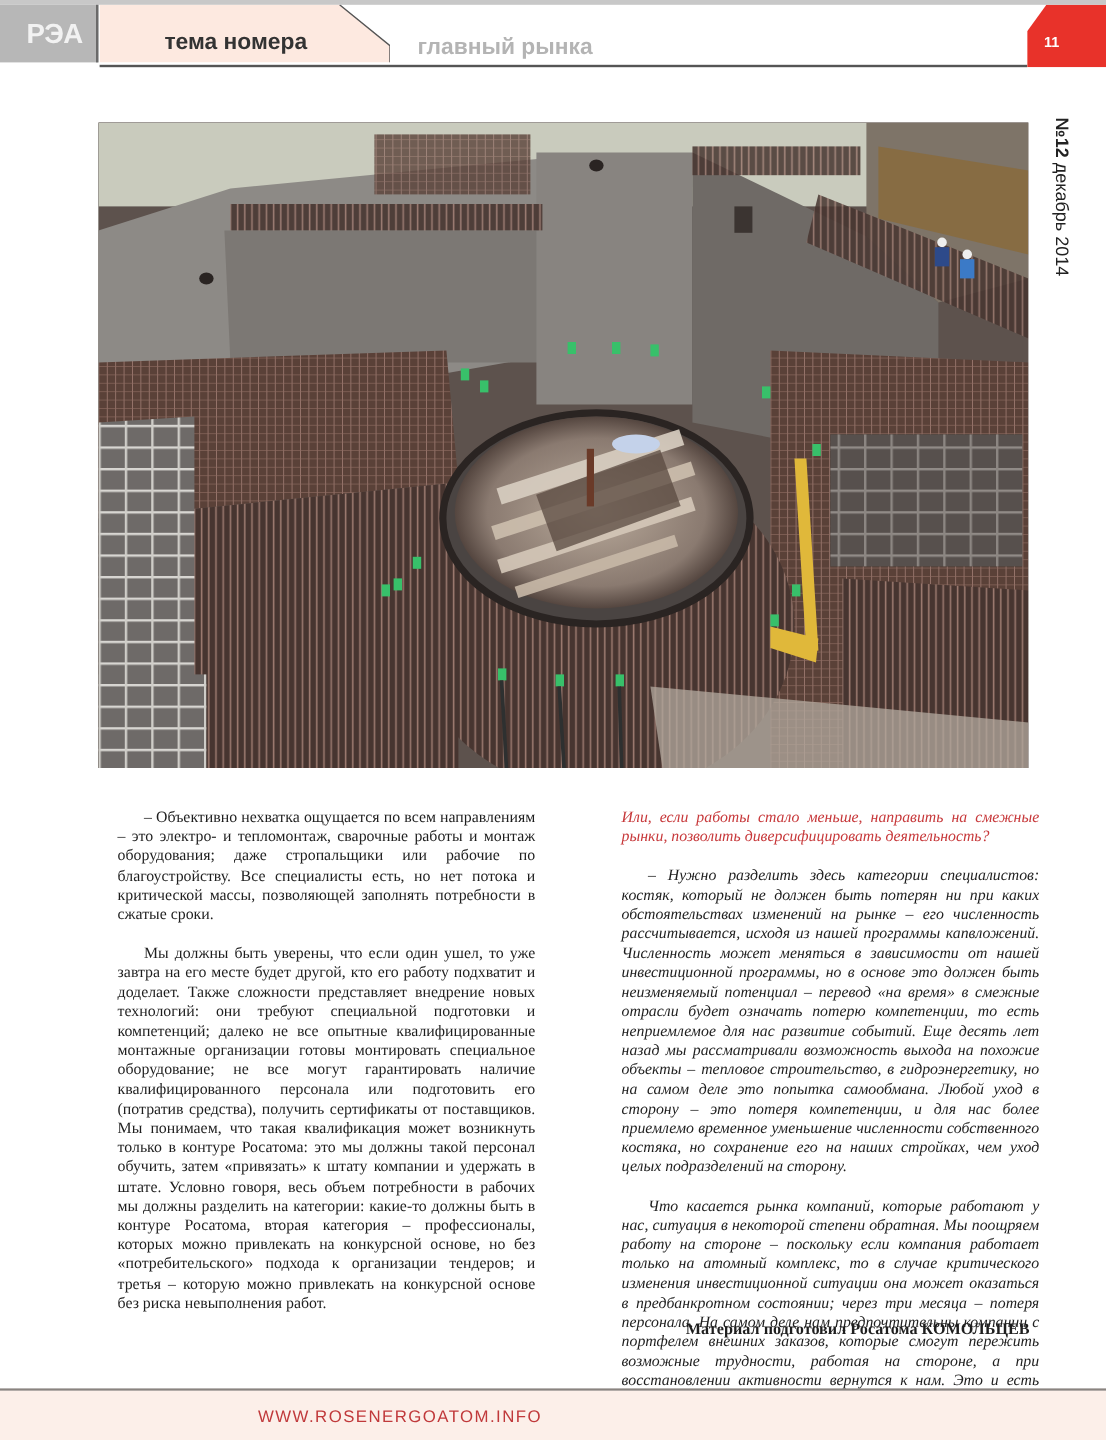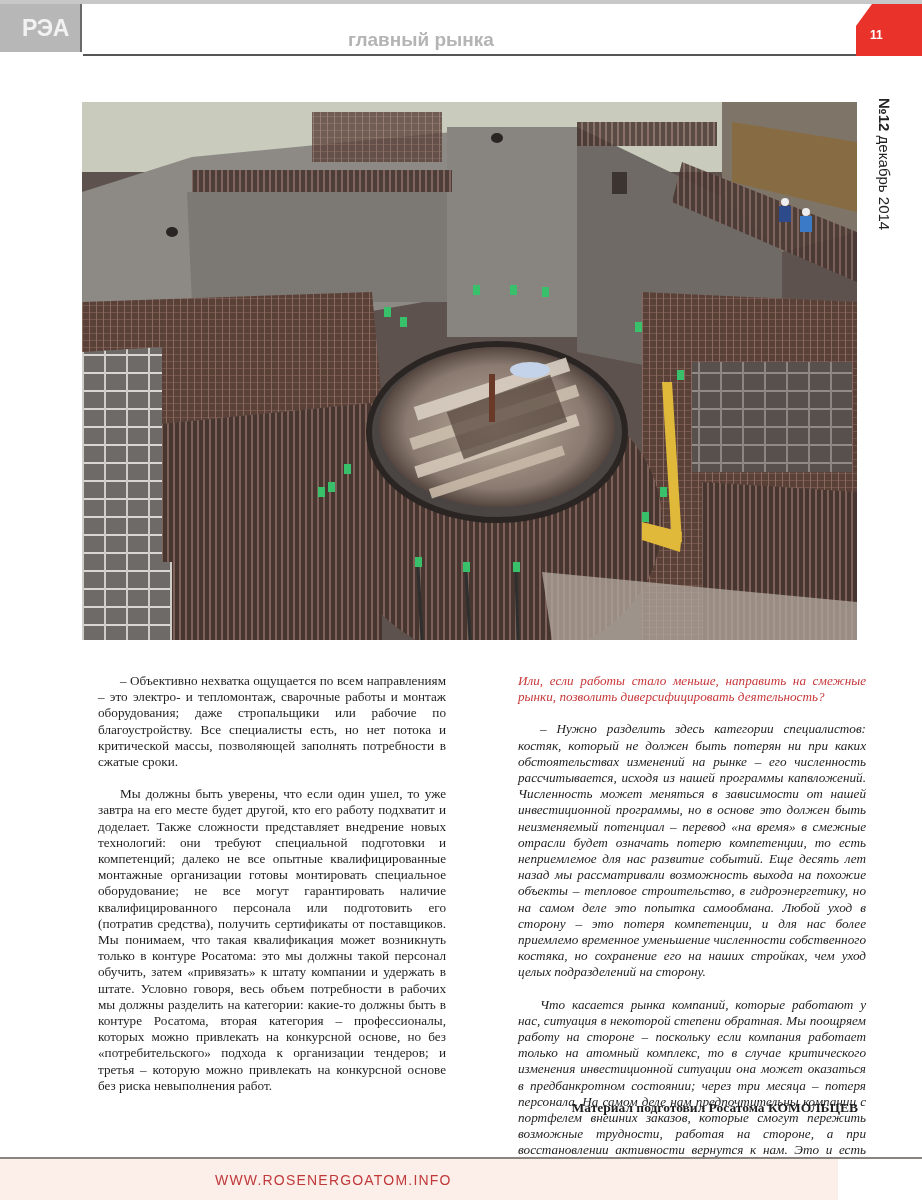--- a/index.html
+++ b/index.html
@@ -41,31 +41,38 @@
   .col-left { left:82px; }
   .col-right { left:502px;font-style:italic; }
   .col p { margin:16px; text-indent:22px; }
   .col p.noindent { text-indent:0; }
   .col p.q { color:#c7383a; }
   .credit { position:absolute; left:478px; top:1100px; width:380px; text-align:right;
             font-weight:bold; font-size:13.5px; color:#1e1e1e; }
 
   
   .footer-line { position:absolute; left:0; top:1157px; width:922px; height:2px; background:#8a8480; }
-  .footer { position:absolute; left:0; top:1159px; width:838px; height:41px; background:#fcefe9; }
+  .footer { position:absolute; left:0; top:1159px; width:922px; height:41px; background:#fcefe9; }
   .footer span { position:absolute; left:215px; top:13px; font-family:"Liberation Sans", sans-serif;
                  font-size:14px; letter-spacing:1.2px; color:#c0393b; }
 </style>
 </head>
 <body>
 
 <div class="topbar"></div>
 <div class="header">
   <div class="logo-tab">
     <span>РЭА</span>
+  </div>
+  <div class="section-tab">
+    <svg width="242" height="48">
+      <polygon points="0,0 200,0 242,34 242,48 0,48" fill="#fde9e0"></polygon>
+      <polyline points="200,0 242,34 242,48" fill="none" stroke="#555" stroke-width="1.2"></polyline>
+    </svg>
+    <span>тема номера</span>
   </div>
   <div class="subsection">главный рынка</div>
   <div class="header-line"></div>
   <div class="page-num-tab">
     <svg width="66" height="52">
       <polygon points="16,0 66,0 66,52 0,52 0,22" fill="#e8322a"></polygon>
     </svg>
     <span>11</span>
   </div>
 </div>

